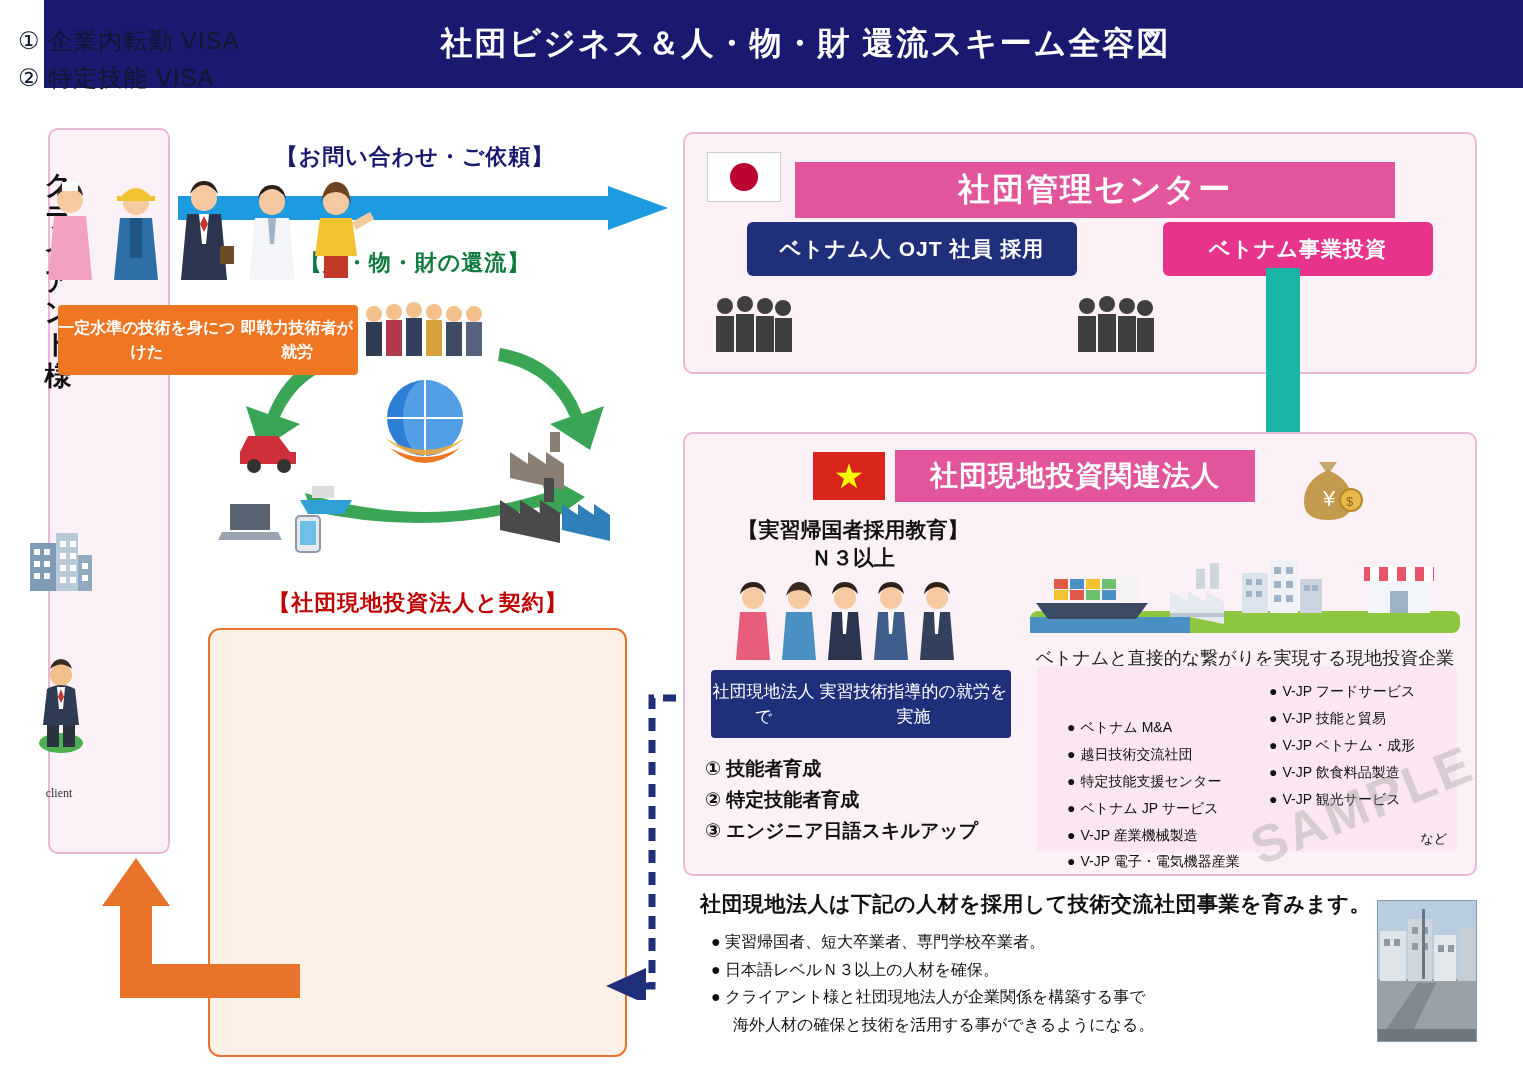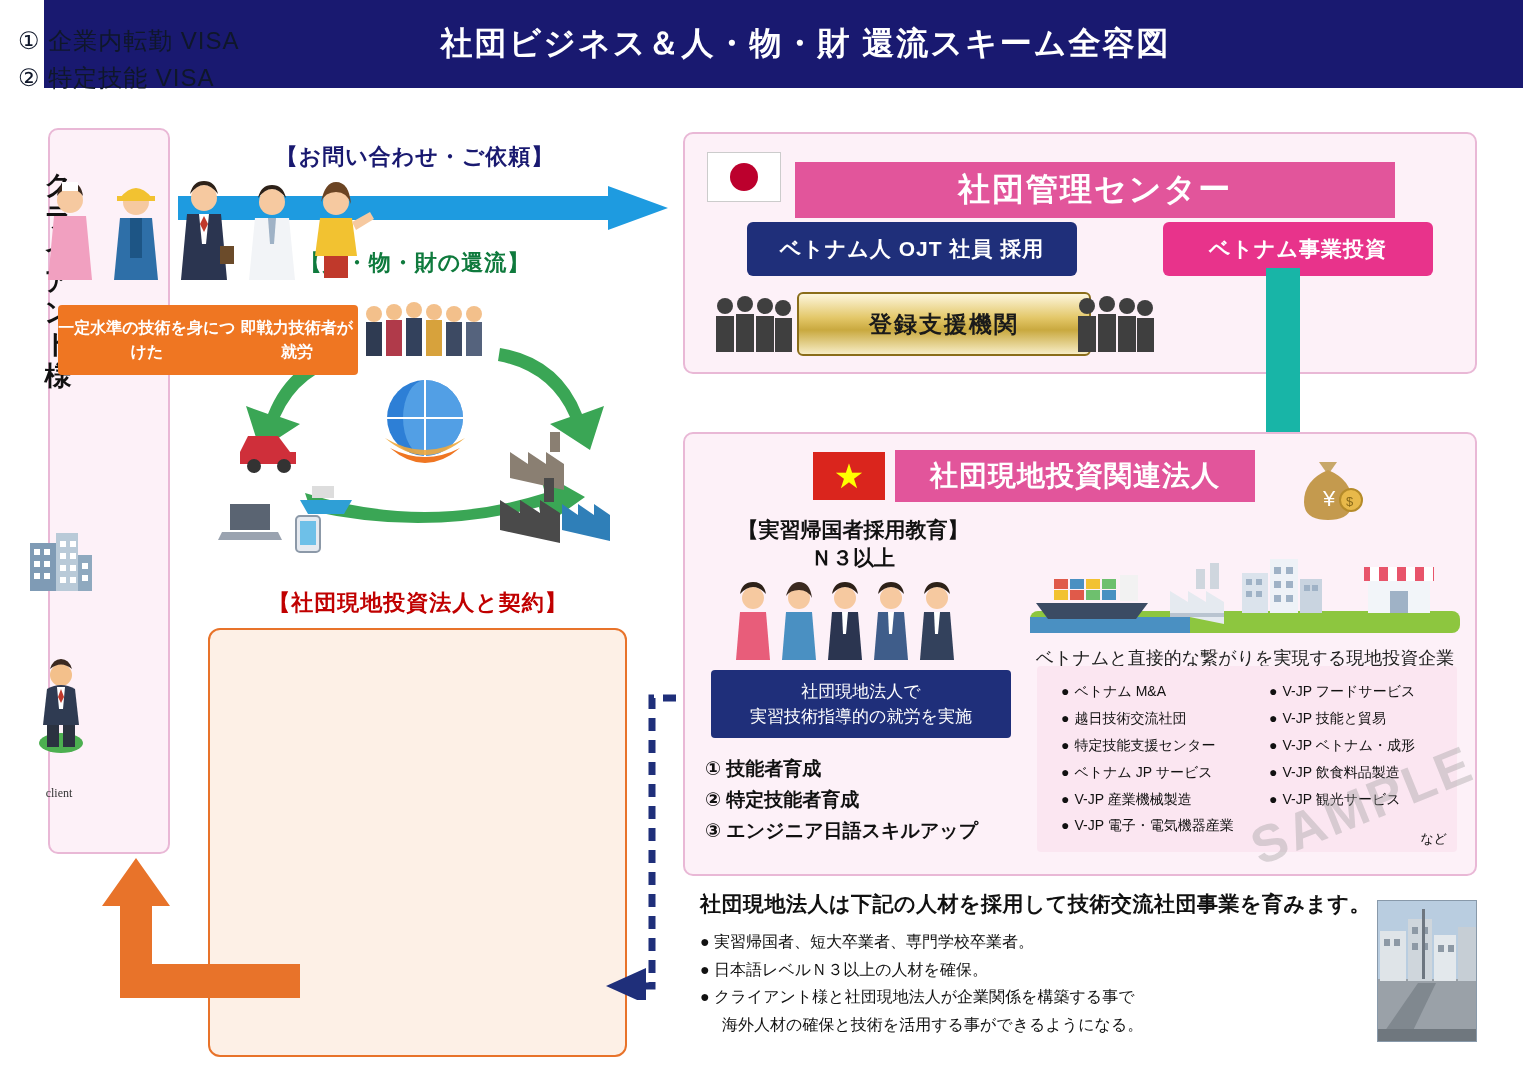--- a/index.html
+++ b/index.html
@@ -141,57 +141,57 @@
   .money-bag{position:absolute;left:608px;top:20px;width:70px;height:70px;}
 
   .edu-title{
     position:absolute;left:18px;top:82px;width:300px;text-align:center;
     color:#111;font-size:21px;font-weight:bold;line-height:1.35;
   }
   .students{position:absolute;left:46px;top:148px;width:250px;height:80px;}
   .navy-note{
     position:absolute;left:26px;top:236px;width:300px;height:68px;
     background:#1f2f7a;border-radius:4px;color:#fff;text-align:center;
-    display:flex;flex-direction:column;align-items:center;justify-content:center;
+    display:flex;flex-direction:row;align-items:center;justify-content:center;
     font-size:17px;line-height:1.5;
   }
   .edu-list{position:absolute;left:20px;top:320px;width:330px;}
   .edu-list div{font-size:19px;font-weight:bold;color:#111;line-height:1.62;}
 
   .city-illus{position:absolute;left:345px;top:95px;width:430px;height:110px;}
   .city-caption{
     position:absolute;left:345px;top:212px;width:430px;text-align:center;
     font-size:18px;color:#222;
   }
   .co-list{
     position:absolute;left:352px;top:232px;width:420px;height:186px;
     background:#fbe6f1;border-radius:4px;
   }
   .co-col{position:absolute;top:12px;}
-  .co-col.left{left:24px;width:220px;}
+  .co-col.left{left:30px;width:220px;margin-top:36px;}
   .co-col.right{left:232px;width:190px;}
   .co-item{font-size:14px;color:#111;line-height:1.92;white-space:nowrap;}
   .co-item .b{color:#111;margin-right:5px;}
   .co-etc{position:absolute;right:10px;bottom:4px;font-size:13px;color:#111;}
 
   .sample-wm{
     position:absolute;left:1245px;top:775px;
     font-size:52px;font-weight:bold;color:rgba(150,150,150,0.35);
     transform:rotate(-22deg);letter-spacing:3px;pointer-events:none;
   }
 
   
   .notes-title{
     position:absolute;left:700px;top:890px;width:720px;
     font-size:21px;font-weight:bold;color:#111;letter-spacing:0.5px;
   }
   .notes{
     position:absolute;left:700px;top:928px;width:690px;
   }
-  .notes div{font-size:16px;color:#111;line-height:1.72;}
+  .notes div{font-size:16px;color:#111;line-height:1.72;margin-left:11px;}
   .notes .sub{padding-left:22px;}
   .photo{
     position:absolute;left:1377px;top:900px;width:98px;height:140px;
     border:1px solid #8899aa;overflow:hidden;background:#cfd8e0;
   }
 </style>
 </head>
 <body>
 
 <div class="root">
@@ -387,21 +387,20 @@
         <circle cx="12" cy="12" r="8"></circle>
           <rect x="3" y="22" width="18" height="36"></rect>
         <circle cx="32" cy="10" r="8"></circle>
           <rect x="23" y="20" width="18" height="38"></rect>
         <circle cx="52" cy="12" r="8"></circle>
           <rect x="43" y="22" width="18" height="36"></rect>
         <circle cx="70" cy="14" r="8"></circle>
           <rect x="62" y="24" width="17" height="34"></rect>
       </g>
     </svg>
-    <div class="gold-btn">登録支援機関</div>
     <svg class="grp-right" viewBox="0 0 80 62">
       <g fill="#3f3f3f">
         <circle cx="12" cy="12" r="8"></circle>
           <rect x="3" y="22" width="18" height="36"></rect>
         <circle cx="32" cy="10" r="8"></circle>
           <rect x="23" y="20" width="18" height="38"></rect>
         <circle cx="52" cy="12" r="8"></circle>
           <rect x="43" y="22" width="18" height="36"></rect>
         <circle cx="70" cy="14" r="8"></circle>
           <rect x="62" y="24" width="17" height="34"></rect>

